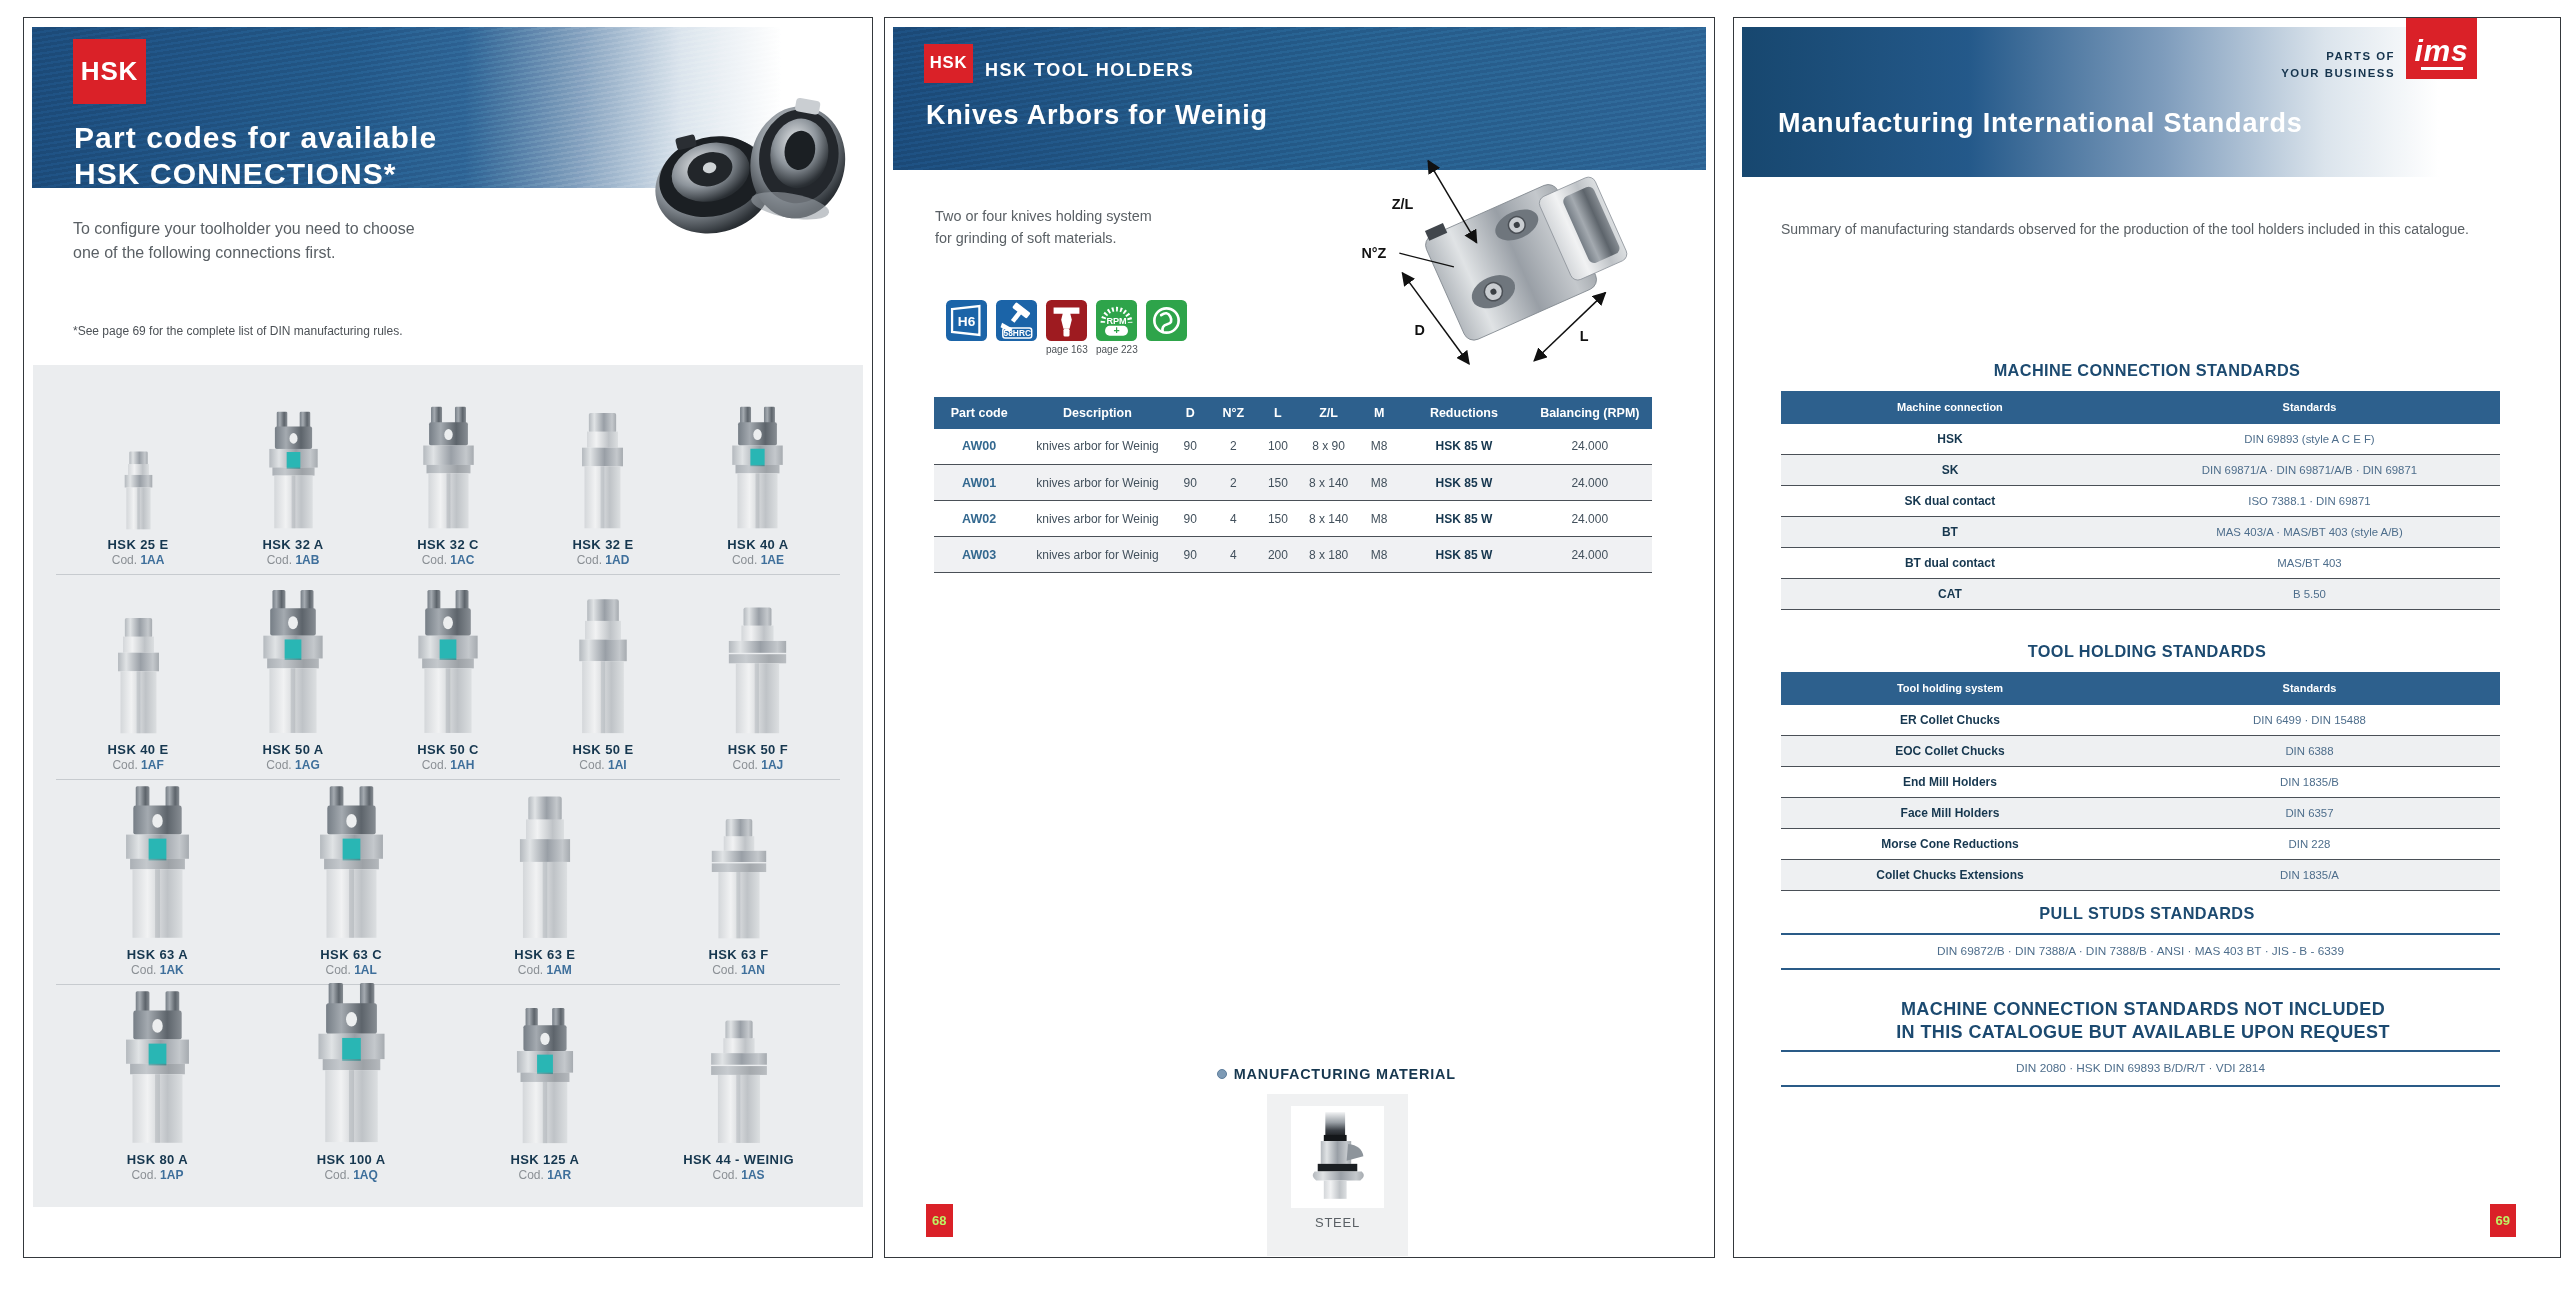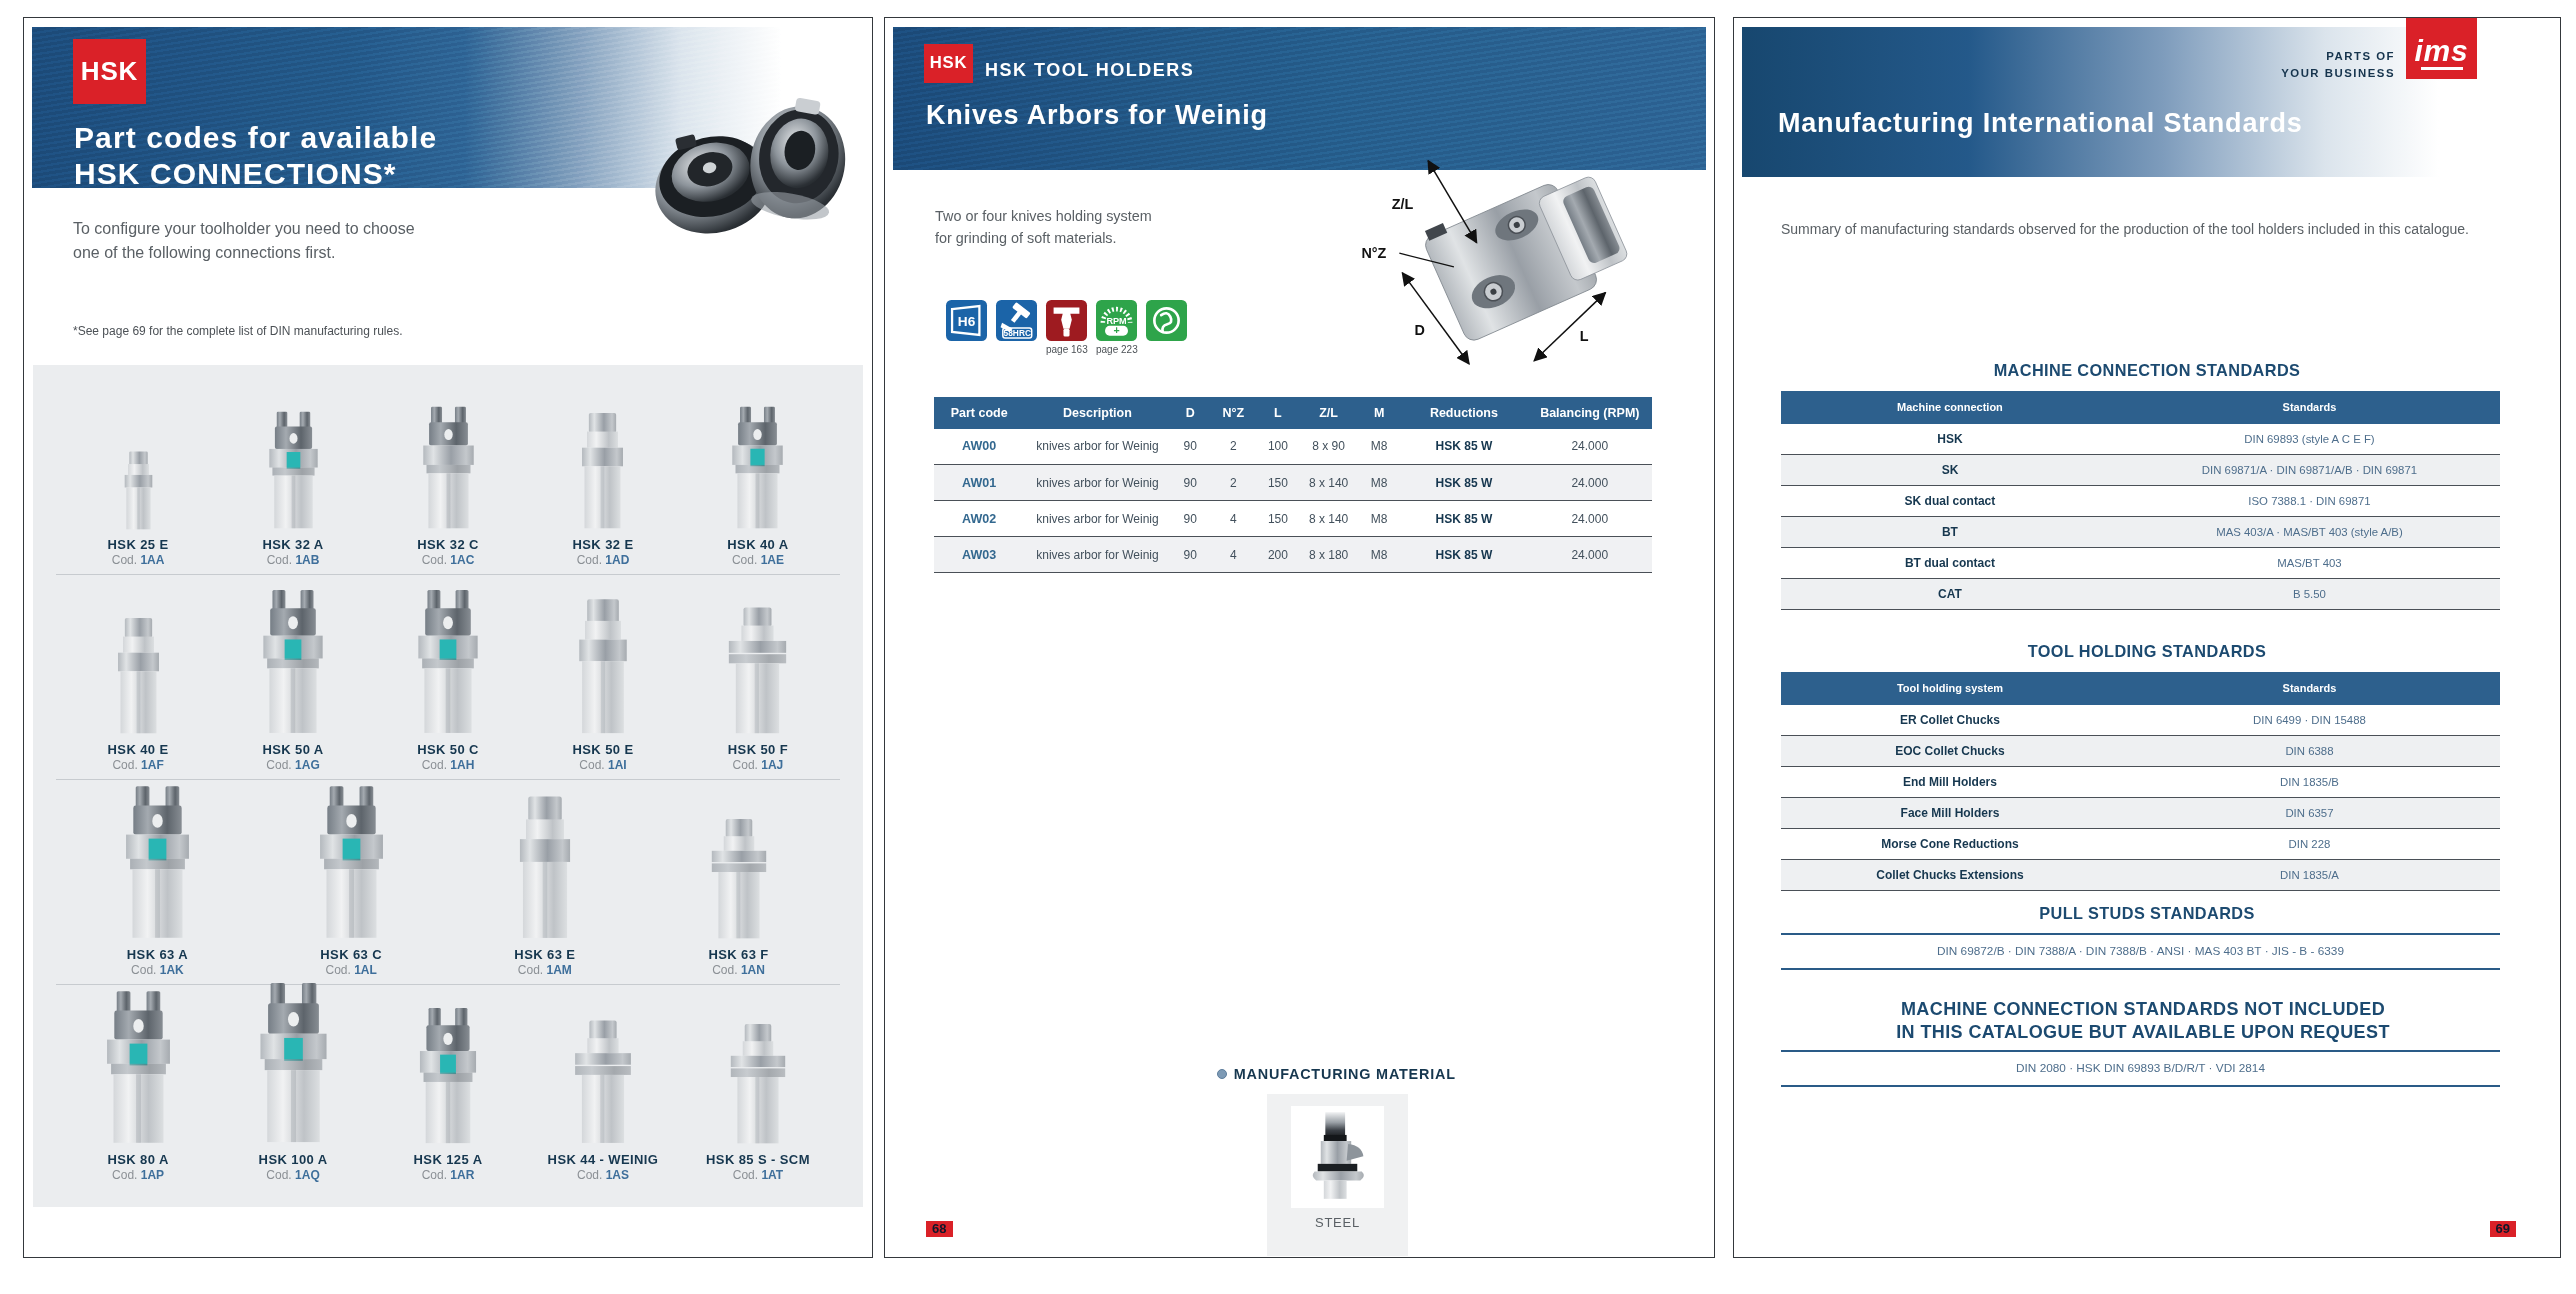--- a/index.html
+++ b/index.html
@@ -82,21 +82,21 @@
   
   .mat-heading { position:absolute; left:332px; top:1048px; display:flex; align-items:center; gap:6.8px;
     font-size:14.4px; font-weight:bold; color:#16374f; letter-spacing:0.8px; }
   .mat-bullet { width:10px; height:10px; border-radius:50%; background:#7d9ab5; border:0.8px solid #5d7d9c; }
   .mat-box { position:absolute; left:382px; top:1076px; width:141px; height:162px; background:#f0f1f2;
     display:flex; flex-direction:column; align-items:center; padding-top:12px; }
   .mat-img { width:93px; height:102px; background:#ffffff; display:flex; align-items:center; justify-content:center; }
   .mat-label { margin-top:7.6px; font-size:13px; color:#5a6065; letter-spacing:0.8px; }
 
   
-  .page-badge { position:absolute; width:26.5px; height:16px; background:#da2128; color:#0f172a;
+  .page-badge { position:absolute; width:26.5px; height:33px; background:#da2128; color:#bef264;
     display:flex; align-items:center; justify-content:center; font-size:13px; font-weight:bold; }
   .badge-68 { left:41px; bottom:20px; }
   .badge-69 { right:44px; bottom:20px; }
 
   
   .sec-heading { position:absolute; left:0; right:0; text-align:center; color:#1c4a70; font-weight:bold;
     font-size:16.3px; letter-spacing:0.4px; }
   .t3 { position:absolute; left:47px; width:719px; border-collapse:collapse; }
   .t3 th { background:#2d608d; color:#fff; font-size:11px; font-weight:bold; height:33px; }
   .t3 td { height:31px; text-align:center; border-bottom:1.5px solid #4a5057; }
@@ -463,34 +463,20 @@
                 <rect x="52" y="38" width="46" height="22" fill="url(#lg-light)"></rect>
                 <rect x="34" y="60" width="82" height="17" fill="url(#lg-steel)"></rect>
                 <rect x="34" y="79" width="82" height="13" fill="url(#lg-dark)" opacity=".5"></rect>
                 <rect x="44" y="92" width="62" height="100" fill="url(#lg-light)"></rect>
                 <rect x="71" y="92" width="6" height="100" fill="#7d848b" opacity=".22"></rect>
               </svg>
             </div>
             <div class="tool-name">HSK 44 - WEINIG</div>
             <div class="tool-cod">Cod. <b>1AS</b></div>
           </div>
-          <div class="grid-cell">
-            <div class="tool-art">
-              <svg width="100" height="130" viewBox="0 0 150 196">
-                <rect x="55" y="12" width="40" height="28" rx="3" fill="url(#lg-steel)"></rect>
-                <rect x="52" y="38" width="46" height="22" fill="url(#lg-light)"></rect>
-                <rect x="34" y="60" width="82" height="17" fill="url(#lg-steel)"></rect>
-                <rect x="34" y="79" width="82" height="13" fill="url(#lg-dark)" opacity=".5"></rect>
-                <rect x="44" y="92" width="62" height="100" fill="url(#lg-light)"></rect>
-                <rect x="71" y="92" width="6" height="100" fill="#7d848b" opacity=".22"></rect>
-              </svg>
-            </div>
-            <div class="tool-name">HSK 85 S - SCM</div>
-            <div class="tool-cod">Cod. <b>1AT</b></div>
-          </div>
         </div>
       </div>
   </section>
 
   <section class="page" id="page2">
     <div class="band band-p2"></div>
     <div class="hsk-box p2-hsk">
       <span>HSK</span>
     </div>
     <div class="p2-kicker">HSK TOOL HOLDERS</div>

